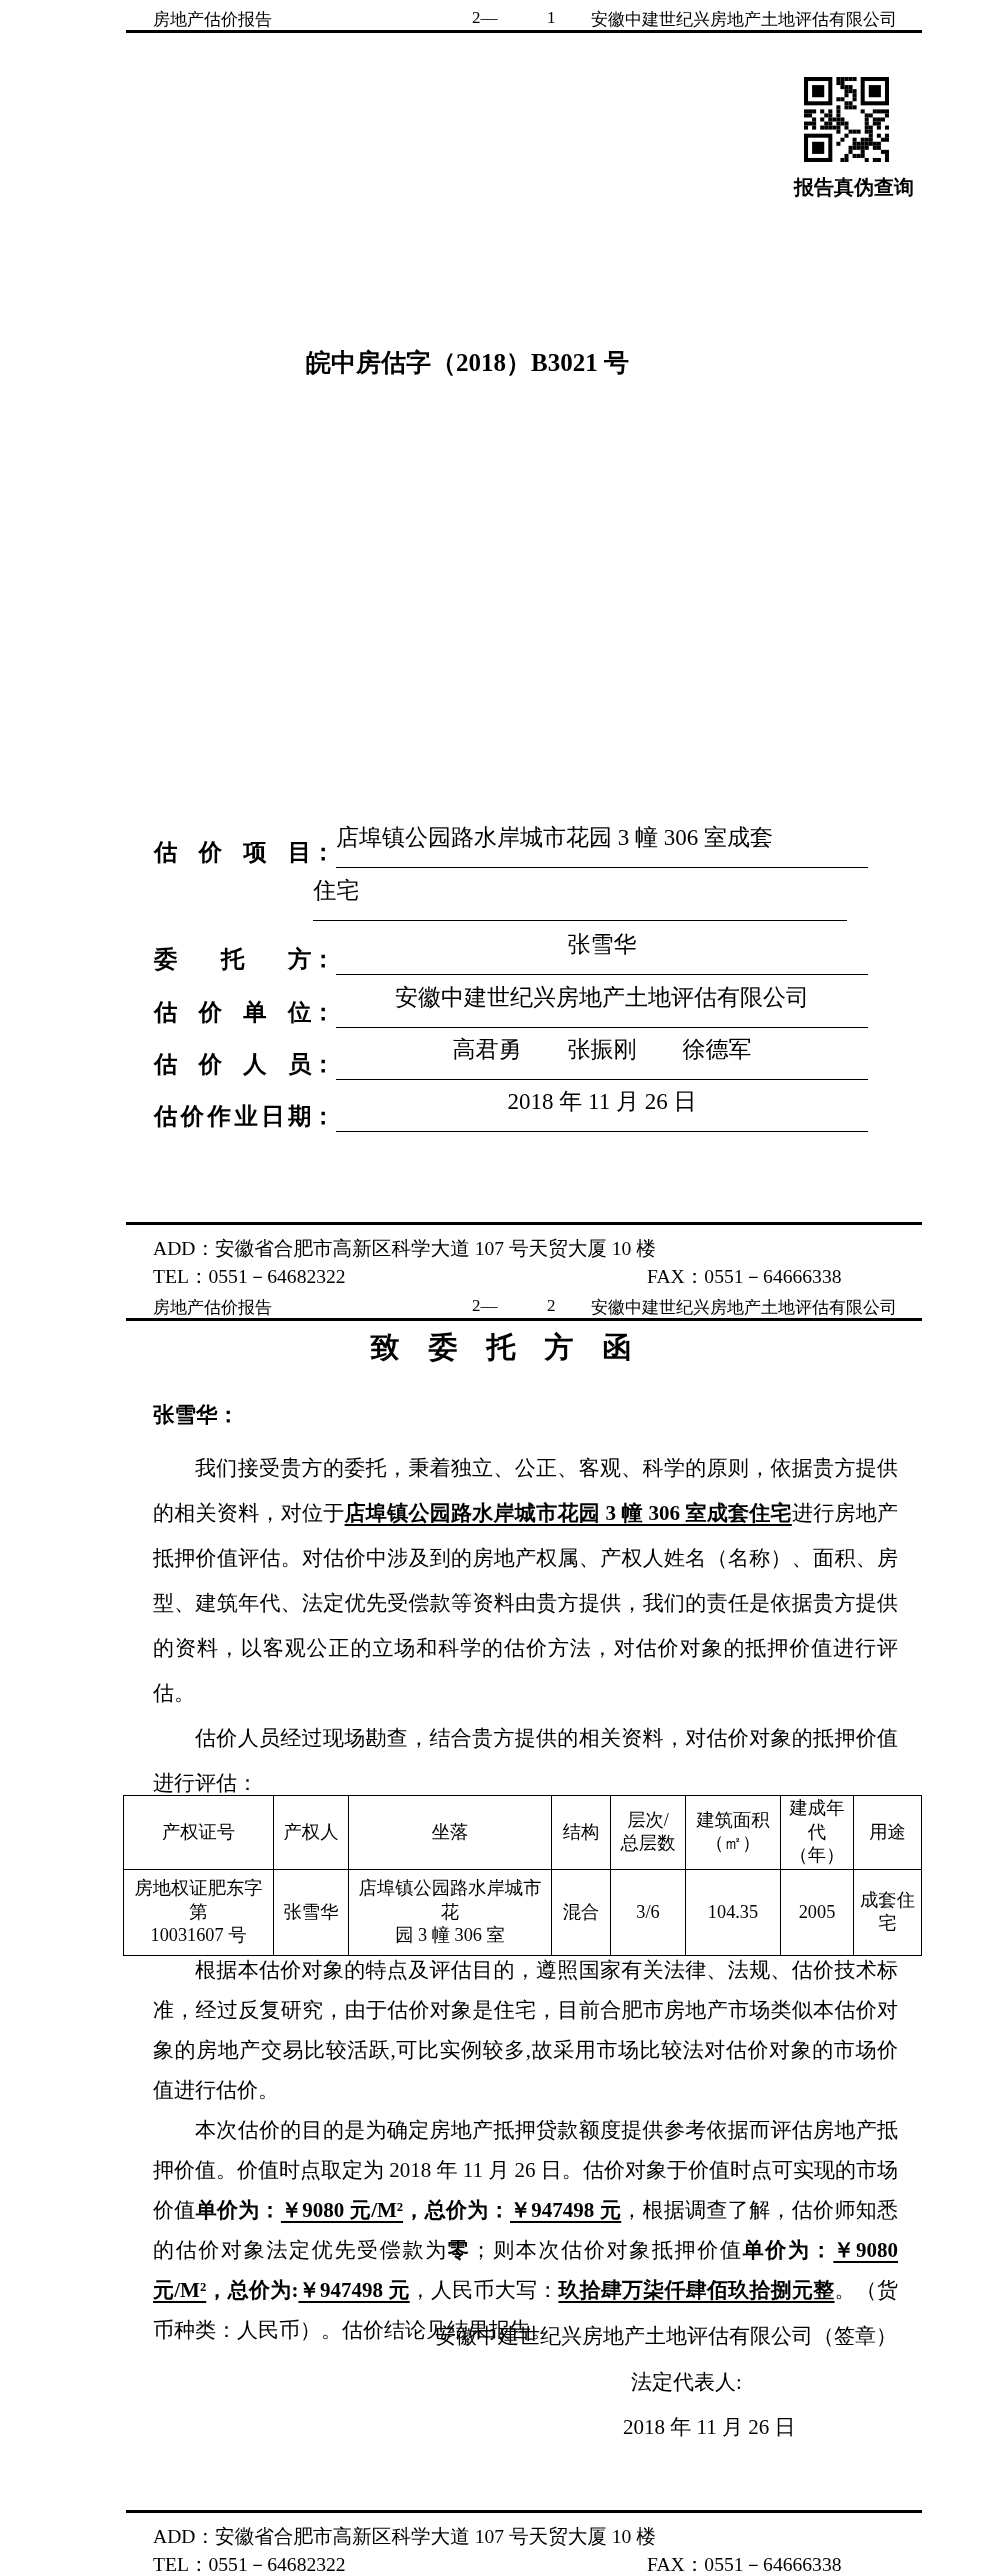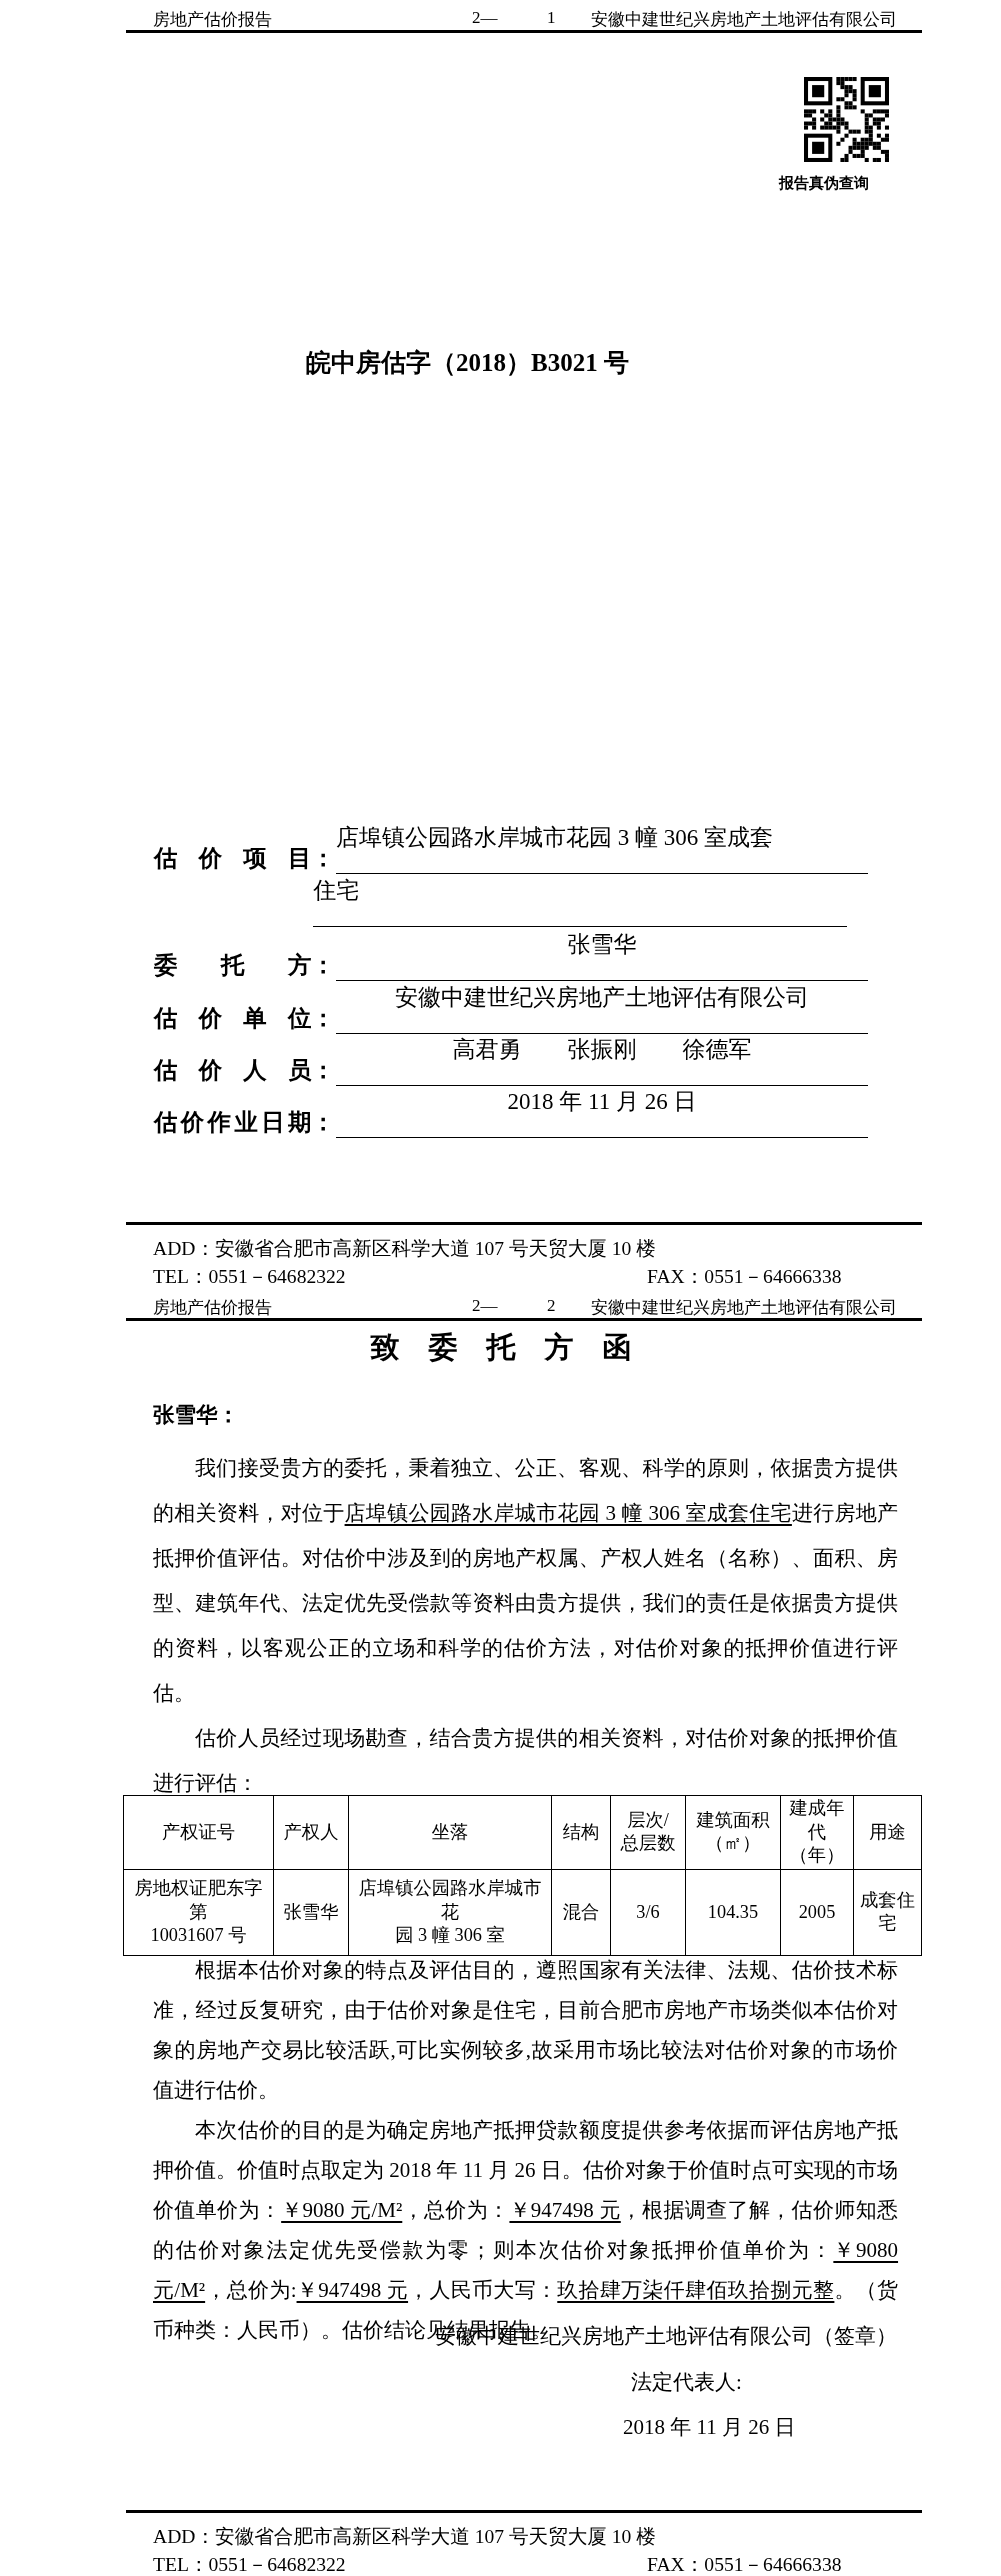--- a/index.html
+++ b/index.html
@@ -15,44 +15,44 @@
   .hdr-num{position:absolute;left:547px;top:7.6px;font-size:17px;}
   .hdr-right{position:absolute;right:105px;top:7.6px;font-size:17px;}
   .hdr-rule{position:absolute;left:126px;top:30px;width:796px;height:2.5px;background:#000;}
   .ftr-rule{position:absolute;left:126px;top:1222px;width:796px;height:2.5px;background:#000;}
   .ftr-add{position:absolute;left:153px;top:1235px;font-size:19.6px;}
   .ftr-tel{position:absolute;left:153px;top:1263px;font-size:19.6px;}
   .ftr-fax{position:absolute;left:647px;top:1263px;font-size:19.6px;}
 
   
   .qr-box{position:absolute;left:804px;top:77px;width:85px;height:85px;}
-  .qr-caption{position:absolute;left:779px;top:174px;width:135px;text-align:left;
-              font-size:15px;font-weight:bold;}
+  .qr-caption{position:absolute;left:779px;top:174px;width:135px;text-align:right;
+              font-size:20px;font-weight:bold;}
   .cover-title{position:absolute;left:0;top:236px;width:1002px;text-align:center;
                font-size:54px;font-weight:bold;white-space:nowrap;}
   .report-no{position:absolute;left:0;top:346px;width:935px;text-align:center;
              font-size:25px;font-weight:bold;}
   .frow{position:absolute;left:154px;width:714px;display:flex;align-items:flex-end;}
   .flabel{display:inline-block;width:158px;font-size:23.4px;font-weight:bold;
           text-align:justify;text-align-last:justify;line-height:1.35;}
   .fcolon{font-size:23.4px;font-weight:bold;line-height:1.35;}
   .fval{display:inline-block;width:534px;margin-left:1.3px;font-size:23px;line-height:1.45;
-        border-bottom:1.9px solid #000;padding-bottom:19px;white-space:nowrap;}
+        border-bottom:1.9px solid #000;padding-bottom:13px;white-space:nowrap;}
   .fval.center{text-align:center;}
 
   
   .letter-title{position:absolute;left:0;top:40px;width:1002px;text-align:center;
                 font-size:29px;font-weight:bold;}
   .salutation{position:absolute;left:153px;top:112px;font-size:21.5px;font-weight:bold;}
   .body-a{position:absolute;left:153px;top:158px;width:745px;font-size:21px;
           line-height:45px;text-align:justify;}
   .body-b{position:absolute;left:153px;top:662px;width:745px;font-size:21px;
           line-height:40px;text-align:justify;}
   .para{margin:0;text-indent:42px;}
-  .seg-b{font-weight:normal;}
+  .seg-b{font-weight:bold;}
   .seg-u{text-decoration:underline;text-underline-offset:3.8px;}
 
   table.app{position:absolute;left:123px;top:507px;border-collapse:collapse;
             table-layout:fixed;width:798px;font-size:18.3px;}
   table.app th,table.app td{border:1.9px solid #000;text-align:center;vertical-align:middle;
             padding:1.3px 2.5px;font-weight:normal;line-height:23.4px;overflow:hidden;}
   table.app tr.hd{height:51px;}
   table.app tr.dt{height:86px;}
 
   .sign-company{position:absolute;right:105px;top:1034px;font-size:21px;}

